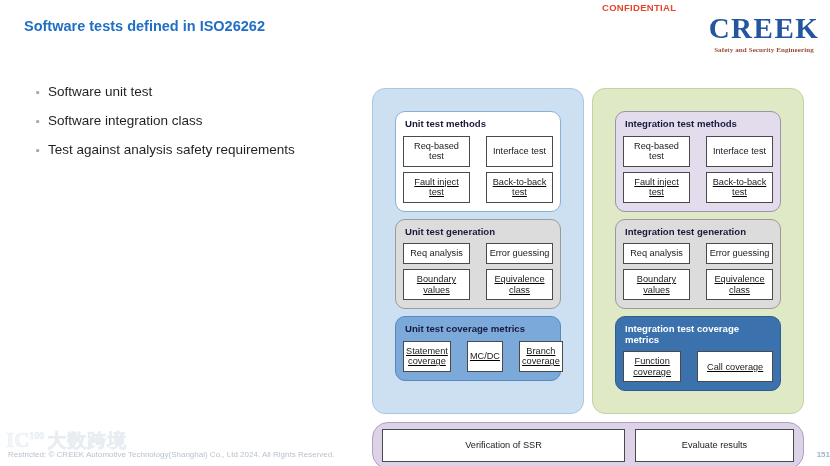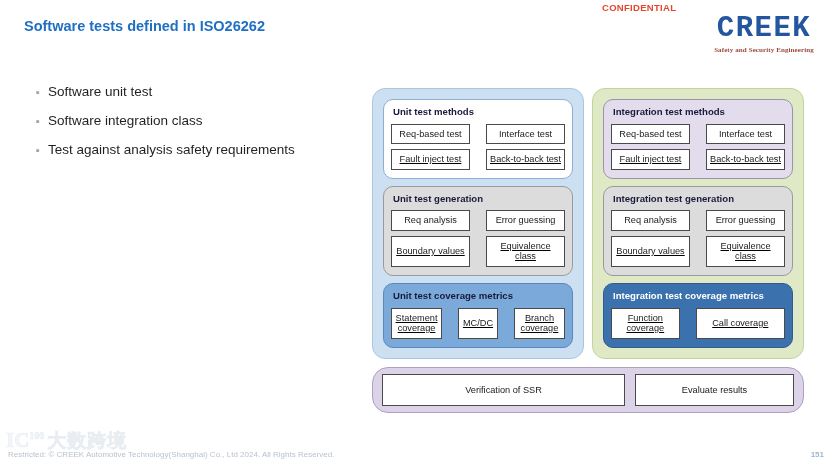--- a/index.html
+++ b/index.html
@@ -26,21 +26,21 @@
     letter-spacing: 0.3px;
   }
   .logo-block {
     position: absolute;
     left: 703px;
     top: 14px;
     width: 122px;
     text-align: center;
   }
   .logo-word {
-    font-family: Liberation Mono, monospace;
+    font-family: Liberation Serif, serif;
     font-size: 29px;
     font-weight: bold;
     color: #23569e;
     letter-spacing: 1.5px;
     line-height: 1;
   }
   .logo-tag {
     font-family: "Liberation Serif", serif;
     font-size: 7px;
     font-weight: bold;
@@ -89,21 +89,21 @@
     width: 432px;
     height: 330px;
   }
   .columns {
     display: flex;
     gap: 8px;
   }
   .col-outer {
     width: 212px;
     border-radius: 13px;
-    padding: 10px;
+    padding: 22px;
     box-sizing: border-box;
   }
   .col-outer.blue {
     background: #cde0f2;
     border: 1px solid #a9c6e3;
   }
   .col-outer.green {
     background: #dfe9c6;
     border: 1px solid #c3d39c;
   }
@@ -177,21 +177,21 @@
   .footer-line {
     position: absolute;
     left: 8px;
     top: 450px;
     font-size: 8px;
     color: #b9c3cd;
     white-space: nowrap;
   }
   .page-num {
     position: absolute;
-    right: 6px;
+    right: 0;
     top: 450px;
     font-size: 8px;
     font-weight: bold;
     color: #9fb6cf;
   }
   .watermark {
     position: absolute;
     left: 6px;
     top: 430px;
     display: flex;

